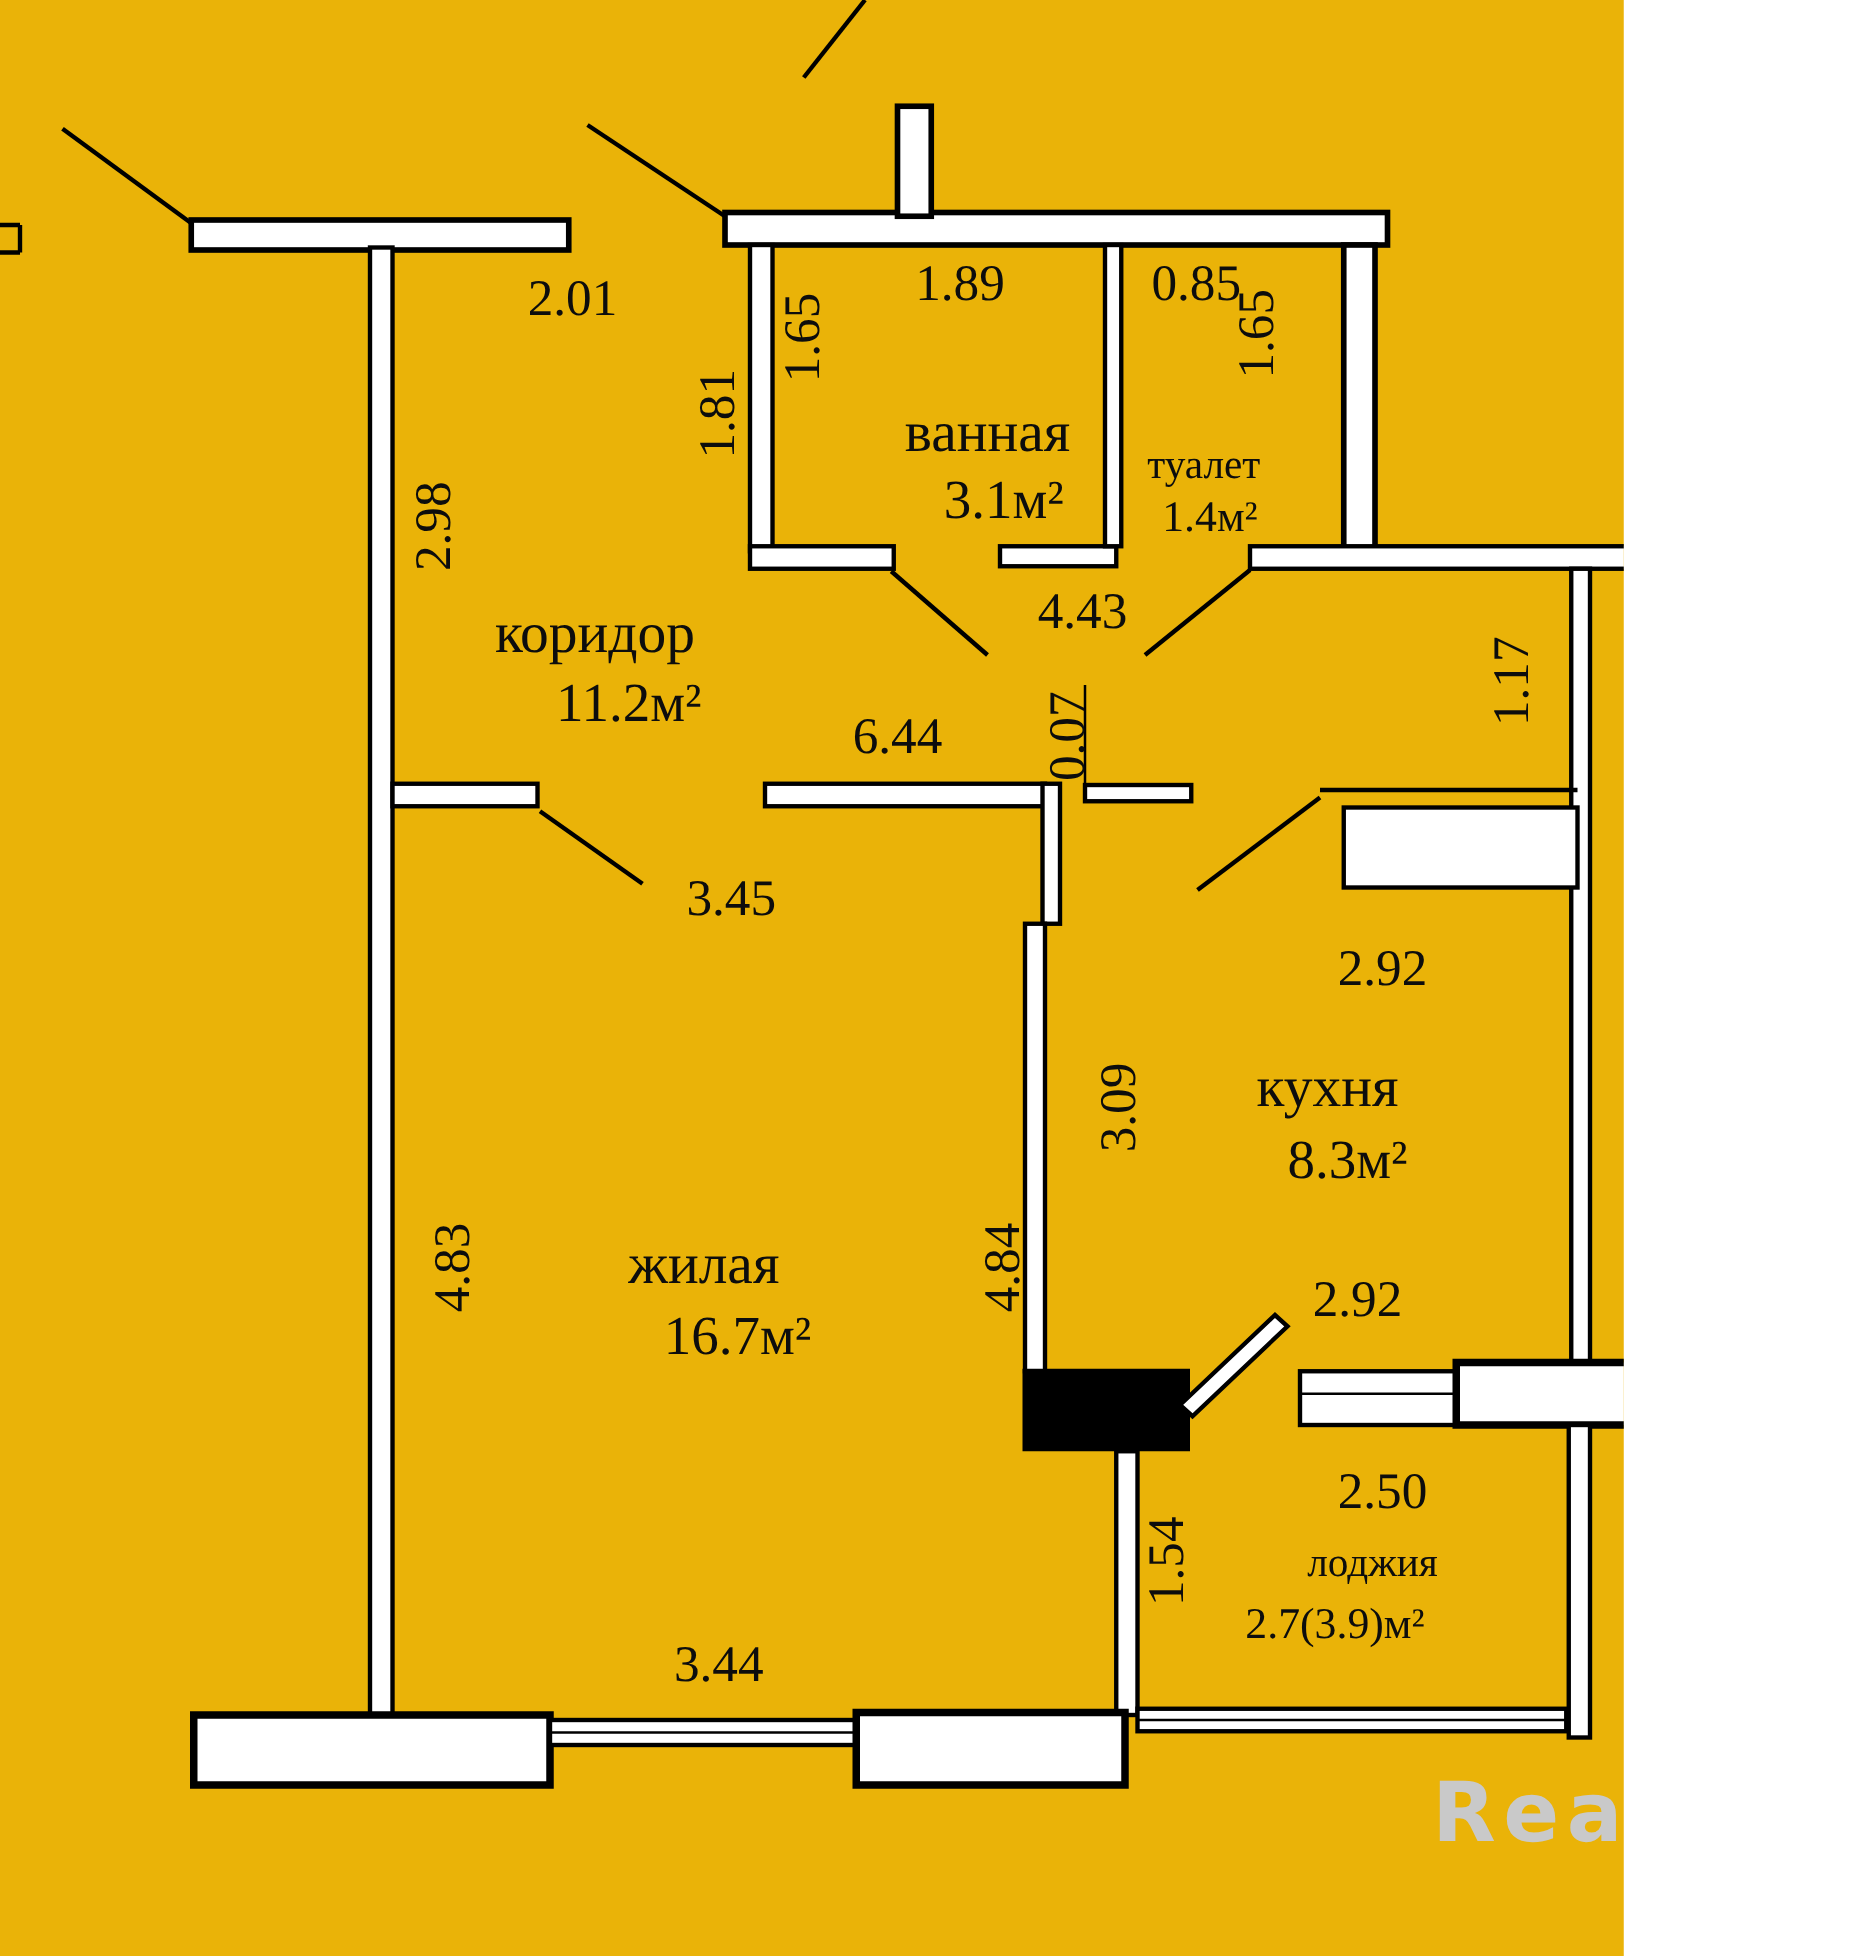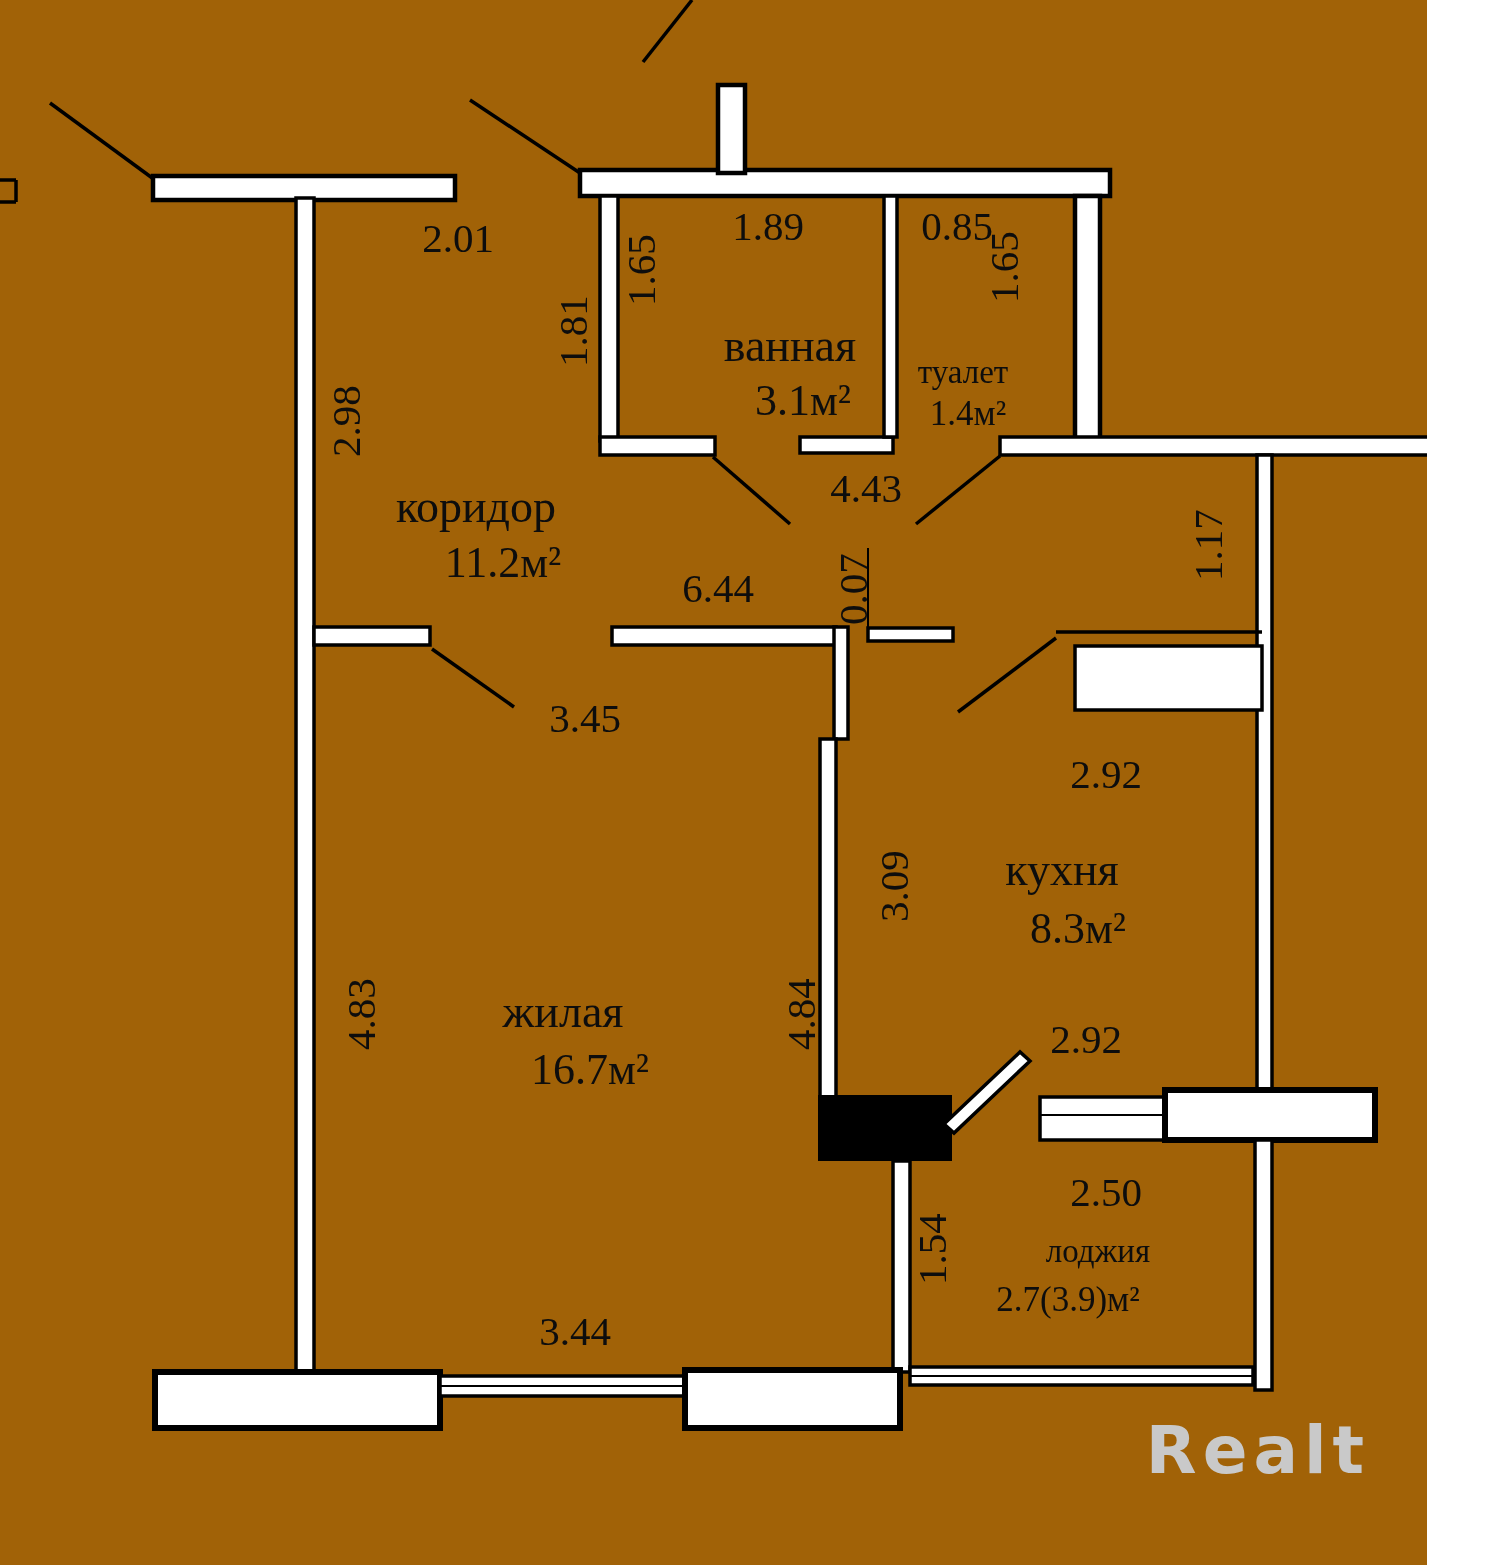--- a/index.html
+++ b/index.html
@@ -1,20 +1,20 @@
 <!DOCTYPE html>
 <html><head>
 <meta charset="utf-8">
 <style>
   html, body { margin: 0; padding: 0; background: #ffffff; }
   .page {
     position: relative;
-    width: 1427px;
+    width: 1299px;
     height: 1565px;
-    background: #a16207;
+    background: #eab308;
     overflow: hidden;
     font-family: "Liberation Serif", "DejaVu Serif", serif;
   }
   svg { position: absolute; left: 0; top: 0; display: block; }
   svg text {
     font-family: "Liberation Serif", "DejaVu Serif", serif;
     fill: #0d0d0d;
     text-anchor: middle;
     dominant-baseline: central;
   }

